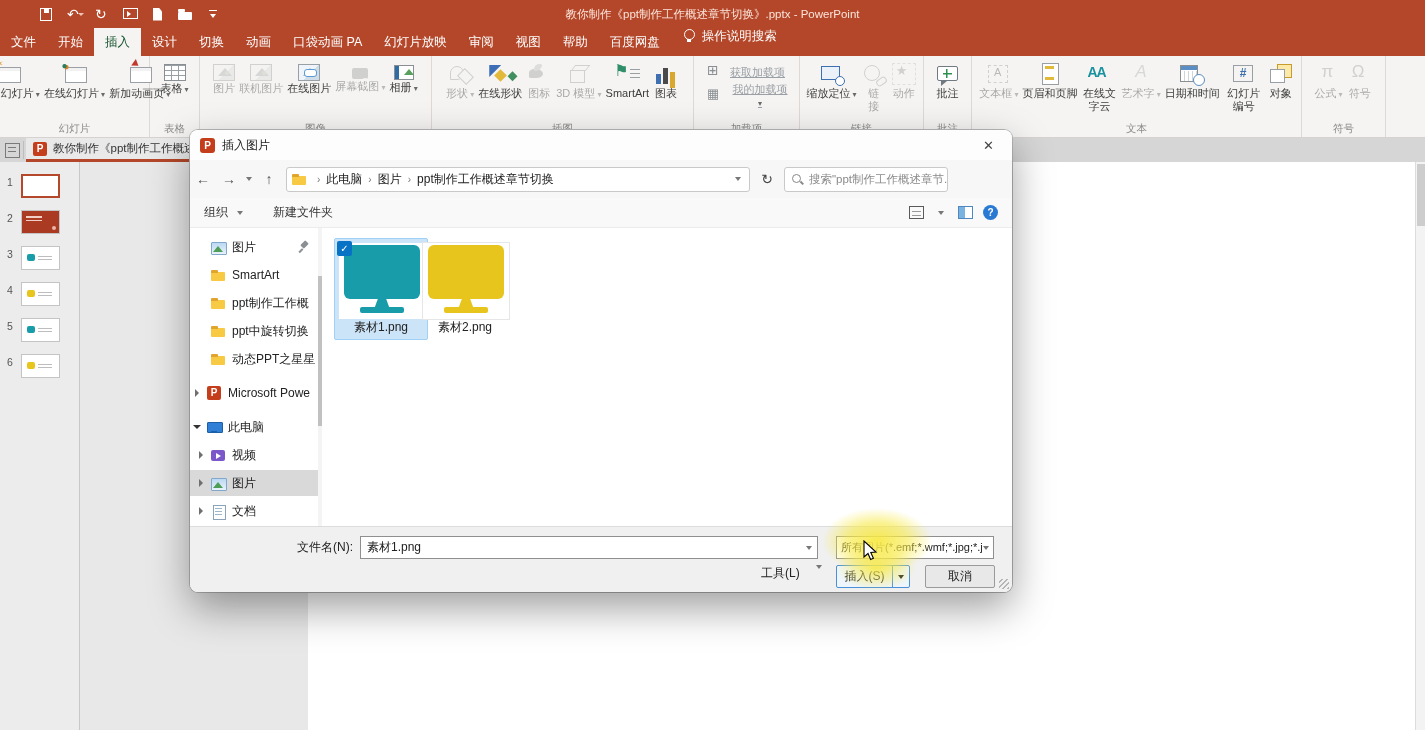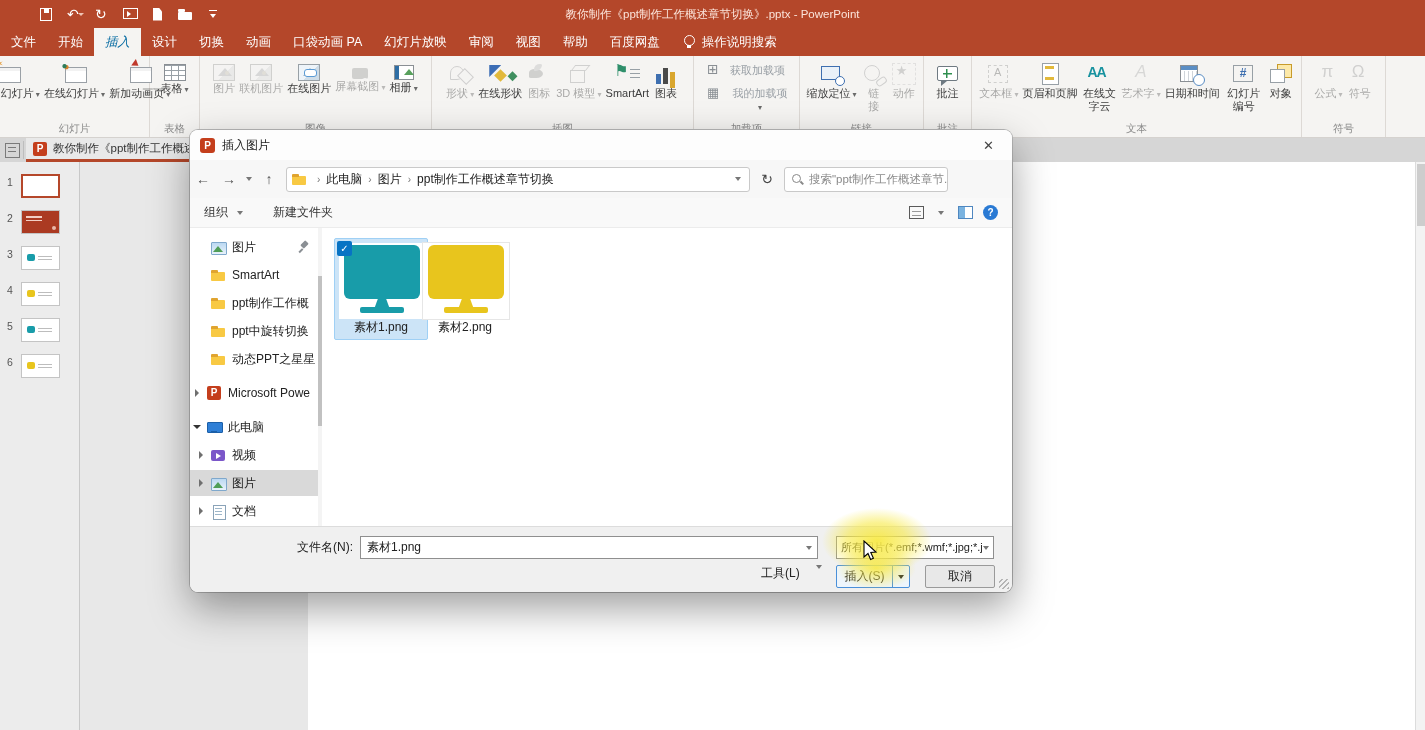--- a/index.html
+++ b/index.html
@@ -21,22 +21,22 @@
   .q-show::after{content:"";position:absolute;left:6px;top:5px;border-left:4px solid #fff;border-top:3px solid transparent;border-bottom:3px solid transparent;}
   .q-new::before{content:"";position:absolute;left:4px;top:2px;width:9px;height:13px;background:#fff;clip-path:polygon(0 0,65% 0,100% 30%,100% 100%,0 100%);}
   .q-open::before{content:"";position:absolute;left:1px;top:6px;width:14px;height:8px;background:#fff;border-radius:1px;}
   .q-open::after{content:"";position:absolute;left:1px;top:3px;width:7px;height:3px;background:#fff;border-radius:1px;}
   .q-more::before{content:"";position:absolute;left:4px;top:4px;width:8px;height:1.5px;background:#fff;}
   .q-more::after{content:"";position:absolute;left:5px;top:8px;border-top:4px solid #fff;border-left:3px solid transparent;border-right:3px solid transparent;}
 
   
   #menubar{position:absolute;left:0;top:28px;width:100%;height:28px;background:#b4472a;display:flex;align-items:stretch;color:#fff;}
   .mtab{display:flex;align-items:center;padding:0 11px;font-size:12.5px;cursor:default;white-space:nowrap;}
-  .mtab.active{background:#f5f4f2;color:#0369a1;font-style:italic;}
-  .msearch{display:flex;align-items:center;gap:5px;padding:0 10px;font-size:12.5px;}
+  .mtab.active{background:#f5f4f2;color:#14532d;}
+  .msearch{display:flex;gap:5px;padding:0 10px;font-size:12.5px;}
   .bulb{width:16px;height:16px;position:relative;display:inline-block;}
   .bulb::before{content:"";position:absolute;left:3px;top:1px;width:9px;height:9px;border:1.3px solid #fff;border-radius:50%;}
   .bulb::after{content:"";position:absolute;left:6px;top:11px;width:4px;height:3px;background:#fff;}
 
   
   #ribbon{position:absolute;left:0;top:56px;width:100%;height:82px;background:#f5f4f2;border-bottom:1px solid #d5d2cf;display:flex;overflow:hidden;}
   .rgroup{position:relative;display:flex;align-items:flex-start;justify-content:center;border-right:1px solid #ddd9d5;padding:3px 3px 15px;flex:none;}
   .glabel{position:absolute;bottom:1px;left:0;right:0;text-align:center;font-size:10.5px;color:#8a8a8a;white-space:nowrap;}
   .rbtn{display:flex;flex-direction:column;align-items:center;flex:none;padding:1px 2px;cursor:default;}
   .rbtn.dis{opacity:.42;filter:grayscale(.9);}
@@ -91,21 +91,21 @@
   .iwa::before{content:"A";position:absolute;left:7px;top:0;font-size:17px;font-style:italic;color:#aab2b8;}
   .idate::before{content:"";position:absolute;left:1px;top:3px;width:16px;height:15px;border:1px solid #8a8f94;background:linear-gradient(#5b8ec4 0 4px,transparent 4px),repeating-linear-gradient(90deg,transparent 0 3px,#d0d5da 3px 4px) 0 5px/100% 100% no-repeat,#fff;}
   .idate::after{content:"";position:absolute;right:0;bottom:0;width:10px;height:10px;border:1.5px solid #5b8ec4;border-radius:50%;background:#fff;}
   .inum::before{content:"#";position:absolute;left:9px;top:4px;font-size:12px;font-weight:bold;color:#3e6fb0;}
   .inum::after{content:"";position:absolute;left:2px;top:3px;width:18px;height:15px;border:1px solid #98a0a6;}
   .iobj::before{content:"";position:absolute;right:2px;top:2px;width:13px;height:12px;background:#fde9a8;border:1px solid #c89b2a;}
   .iobj::after{content:"";position:absolute;left:2px;top:7px;width:13px;height:12px;background:#fff;border:1px solid #98a0a6;}
   .ipi::before{content:"π";position:absolute;left:6px;top:0;font-size:17px;color:#9aa0a6;}
   .iomega::before{content:"Ω";position:absolute;left:5px;top:0;font-size:17px;color:#9aa0a6;}
   .stackcol{display:flex;flex-direction:column;justify-content:center;gap:6px;padding:4px 6px;}
-  .srow{display:flex;align-items:flex-start;gap:1px;height:18px;font-size:11px;color:#9aa0a6;white-space:nowrap;}
+  .srow{display:flex;align-items:center;gap:1px;height:18px;font-size:11px;color:#9aa0a6;white-space:nowrap;text-decoration:underline;}
   .srow .sic{width:16px;height:16px;position:relative;flex:none;}
 
   
   #docbar{position:absolute;left:0;top:138px;width:100%;height:24px;background:#d6d6d6;display:flex;align-items:stretch;}
   .viewic{width:22px;margin:3px 2px;position:relative;border-right:1px solid #bdbdbd;}
   .viewic::before{content:"";position:absolute;left:3px;top:2px;width:13px;height:13px;border:1.3px solid #7a7a7a;background:linear-gradient(#7a7a7a,#7a7a7a) 2px 3px/8px 1.3px no-repeat,linear-gradient(#7a7a7a,#7a7a7a) 2px 7px/8px 1.3px no-repeat;}
   .doctab{display:flex;align-items:center;gap:5px;background:#e9e9e9;padding:0 10px 0 6px;max-width:216px;border-right:1px solid #c2c2c2;border-bottom:3px solid #b4472a;font-size:11.5px;color:#333;white-space:nowrap;overflow:hidden;}
 
   
   #main{position:absolute;left:0;top:162px;width:100%;bottom:0;background:#e8e8e8;}

